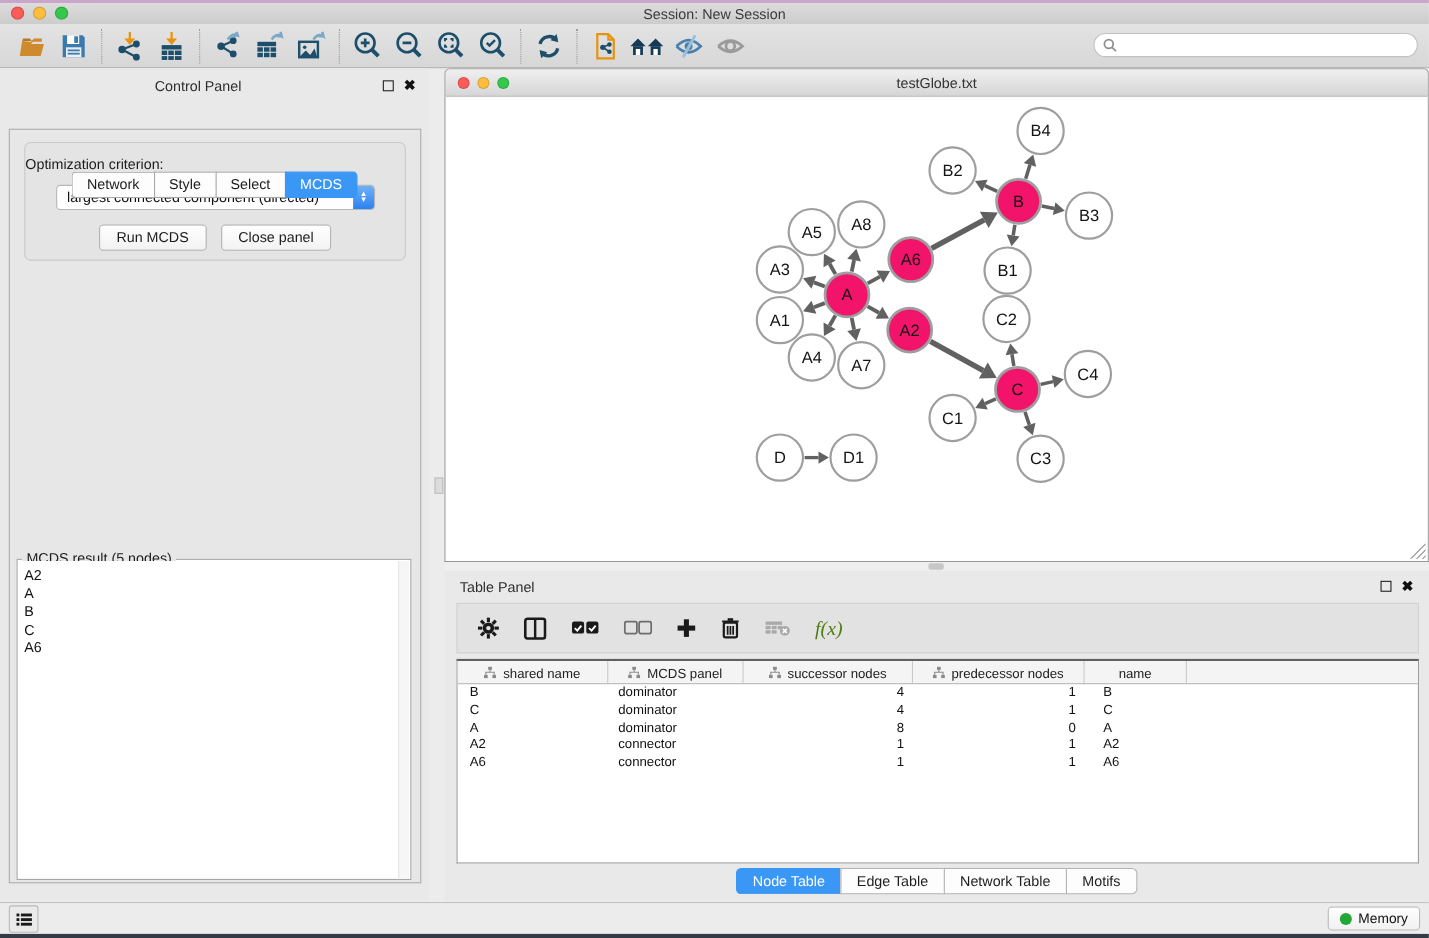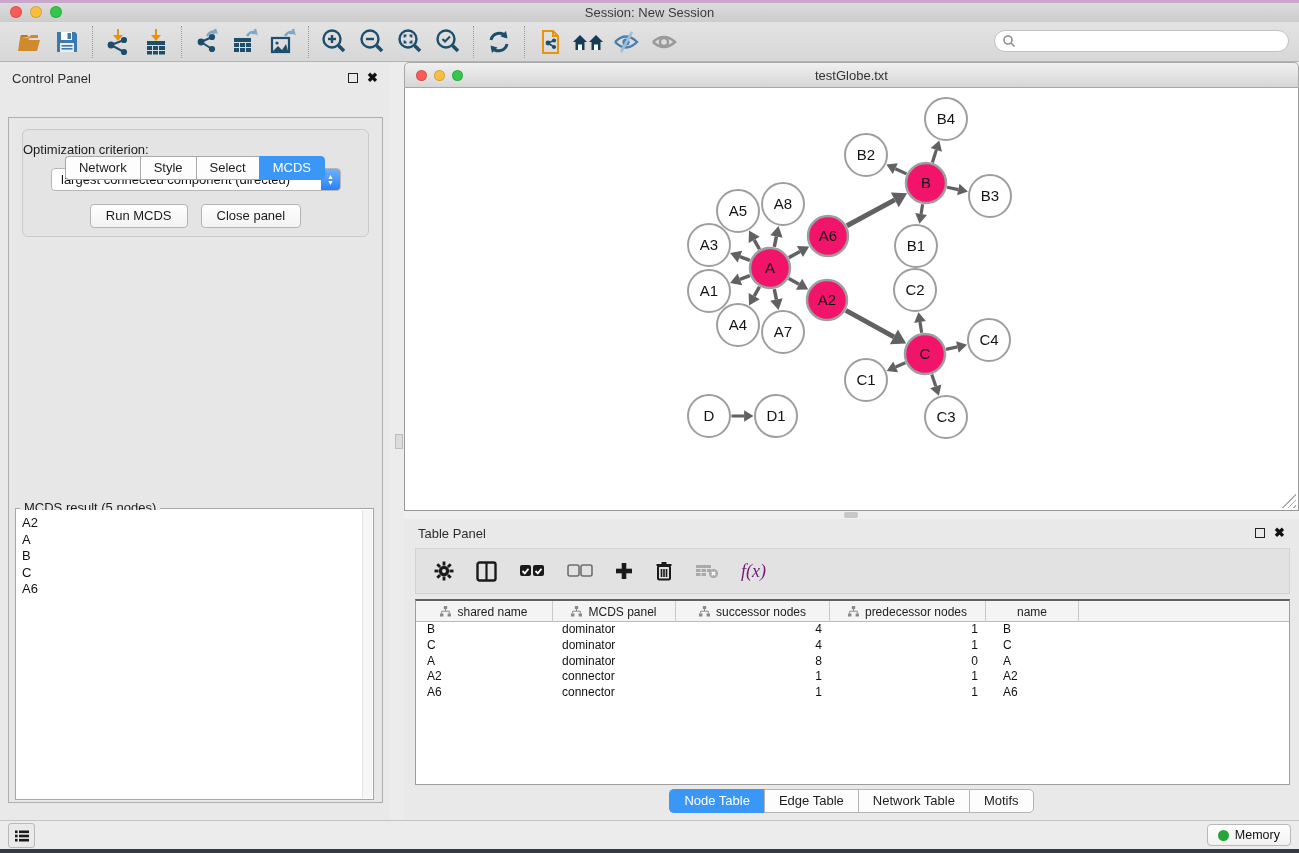--- a/index.html
+++ b/index.html
@@ -19,21 +19,21 @@
              background:linear-gradient(#e3e3e3,#d7d7d7); border-bottom:1px solid #b3b3b3;
              display:flex; align-items:center; padding-left:10px; }
   .tb-btn { width:38px; height:34px; display:flex; align-items:center; justify-content:center; }
   .tb-sep { width:1px; height:32px; border-left:1px dotted #9b9b9b; margin:0 6px; }
   .searchbox { position:absolute; right:10px; top:8px; width:295px; height:22px; background:#fff;
                border:1px solid #c2c2c2; border-radius:12px; display:flex; align-items:center; padding-left:7px; }
   .searchbox input { border:none; outline:none; flex:1; font-size:12px; background:transparent; height:18px; }
 
   
   .control-panel { position:absolute; left:0; top:62px; width:390px; height:758px; background:#e9e9e9; }
-  .cp-header { height:32px; display:flex; align-items:center; padding:0 12px; }
+  .cp-header { height:32px; display:flex; align-items:center; padding:0 12px;text-align:center; }
   .cp-header .cp-title { font-size:13px; color:#2e2e2e; flex:1; }
   .panel-ctl { display:flex; gap:9px; align-items:center; }
   .panel-ctl .float { width:10px; height:10px; border:1.6px solid #222; }
   .panel-ctl .close { font-size:13px; font-weight:bold; color:#111; line-height:10px; }
   .cp-tabs { position:absolute; left:0; top:94px; width:100%; display:flex; justify-content:center; z-index:3; }
   .cp-tab { font-size:13px; color:#1c1c1c; background:#fdfdfd; border:1px solid #a9a9a9; border-right:none;
             padding:3px 13px 4px; }
   .cp-tab:first-child { border-radius:4px 0 0 4px; }
   .cp-tab:last-child { border-right:1px solid #a9a9a9; border-radius:0 4px 4px 0; }
   .cp-tab.sel { background:#3b97f6; color:#fff; border-color:#3b97f6; }
@@ -80,21 +80,21 @@
          linear-gradient(135deg, transparent 48%, #aaa 48%, #aaa 55%, transparent 55%,
            transparent 68%, #aaa 68%, #aaa 75%, transparent 75%, transparent 88%, #aaa 88%, #aaa 95%, transparent 95%); }
 
   
   .table-panel { position:absolute; left:404px; top:519px; right:0; height:301px; background:#e9e9e9; }
   .tp-header { height:28px; display:flex; align-items:center; padding:0 14px; }
   .tp-header .tp-title { font-size:13px; color:#2e2e2e; flex:1; }
   .tp-toolbar { position:absolute; left:11px; right:9px; top:29px; height:46px; background:#e2e2e2;
                 border:1px solid #d2d2d2; display:flex; align-items:center; gap:22px; padding-left:18px; }
   .tp-icon { display:flex; align-items:center; justify-content:center; }
-  .fx { font-family:"Liberation Serif", serif; font-style:italic; font-size:18px; color:#701a75; }
+  .fx { font-family:"Liberation Serif", serif; font-style:italic; font-size:18px; color:#4d7c0f; }
   .node-table { position:absolute; left:11px; right:9px; top:80px; height:186px; background:#fff;
                 border:1px solid #9e9e9e; border-top:2px solid #606060; overflow:hidden; }
   .t-grid { display:grid; grid-template-columns:137px 123px 154px 156px 93px 1fr; }
   .t-headrow { background:#f4f4f4; border-bottom:1px solid #bbb; height:21px; }
   .t-hcell { display:flex; align-items:center; justify-content:center; gap:6px; font-size:12px; color:#222;
              border-right:1px solid #c9c9c9; height:21px; }
   .t-hcell:last-child { border-right:none; }
   .t-row { height:15.8px; }
   .t-cell { font-size:12px; color:#111; line-height:15.8px; white-space:nowrap; }
   .c-text { padding-left:11px; } .c-text2 { padding-left:9px; }

